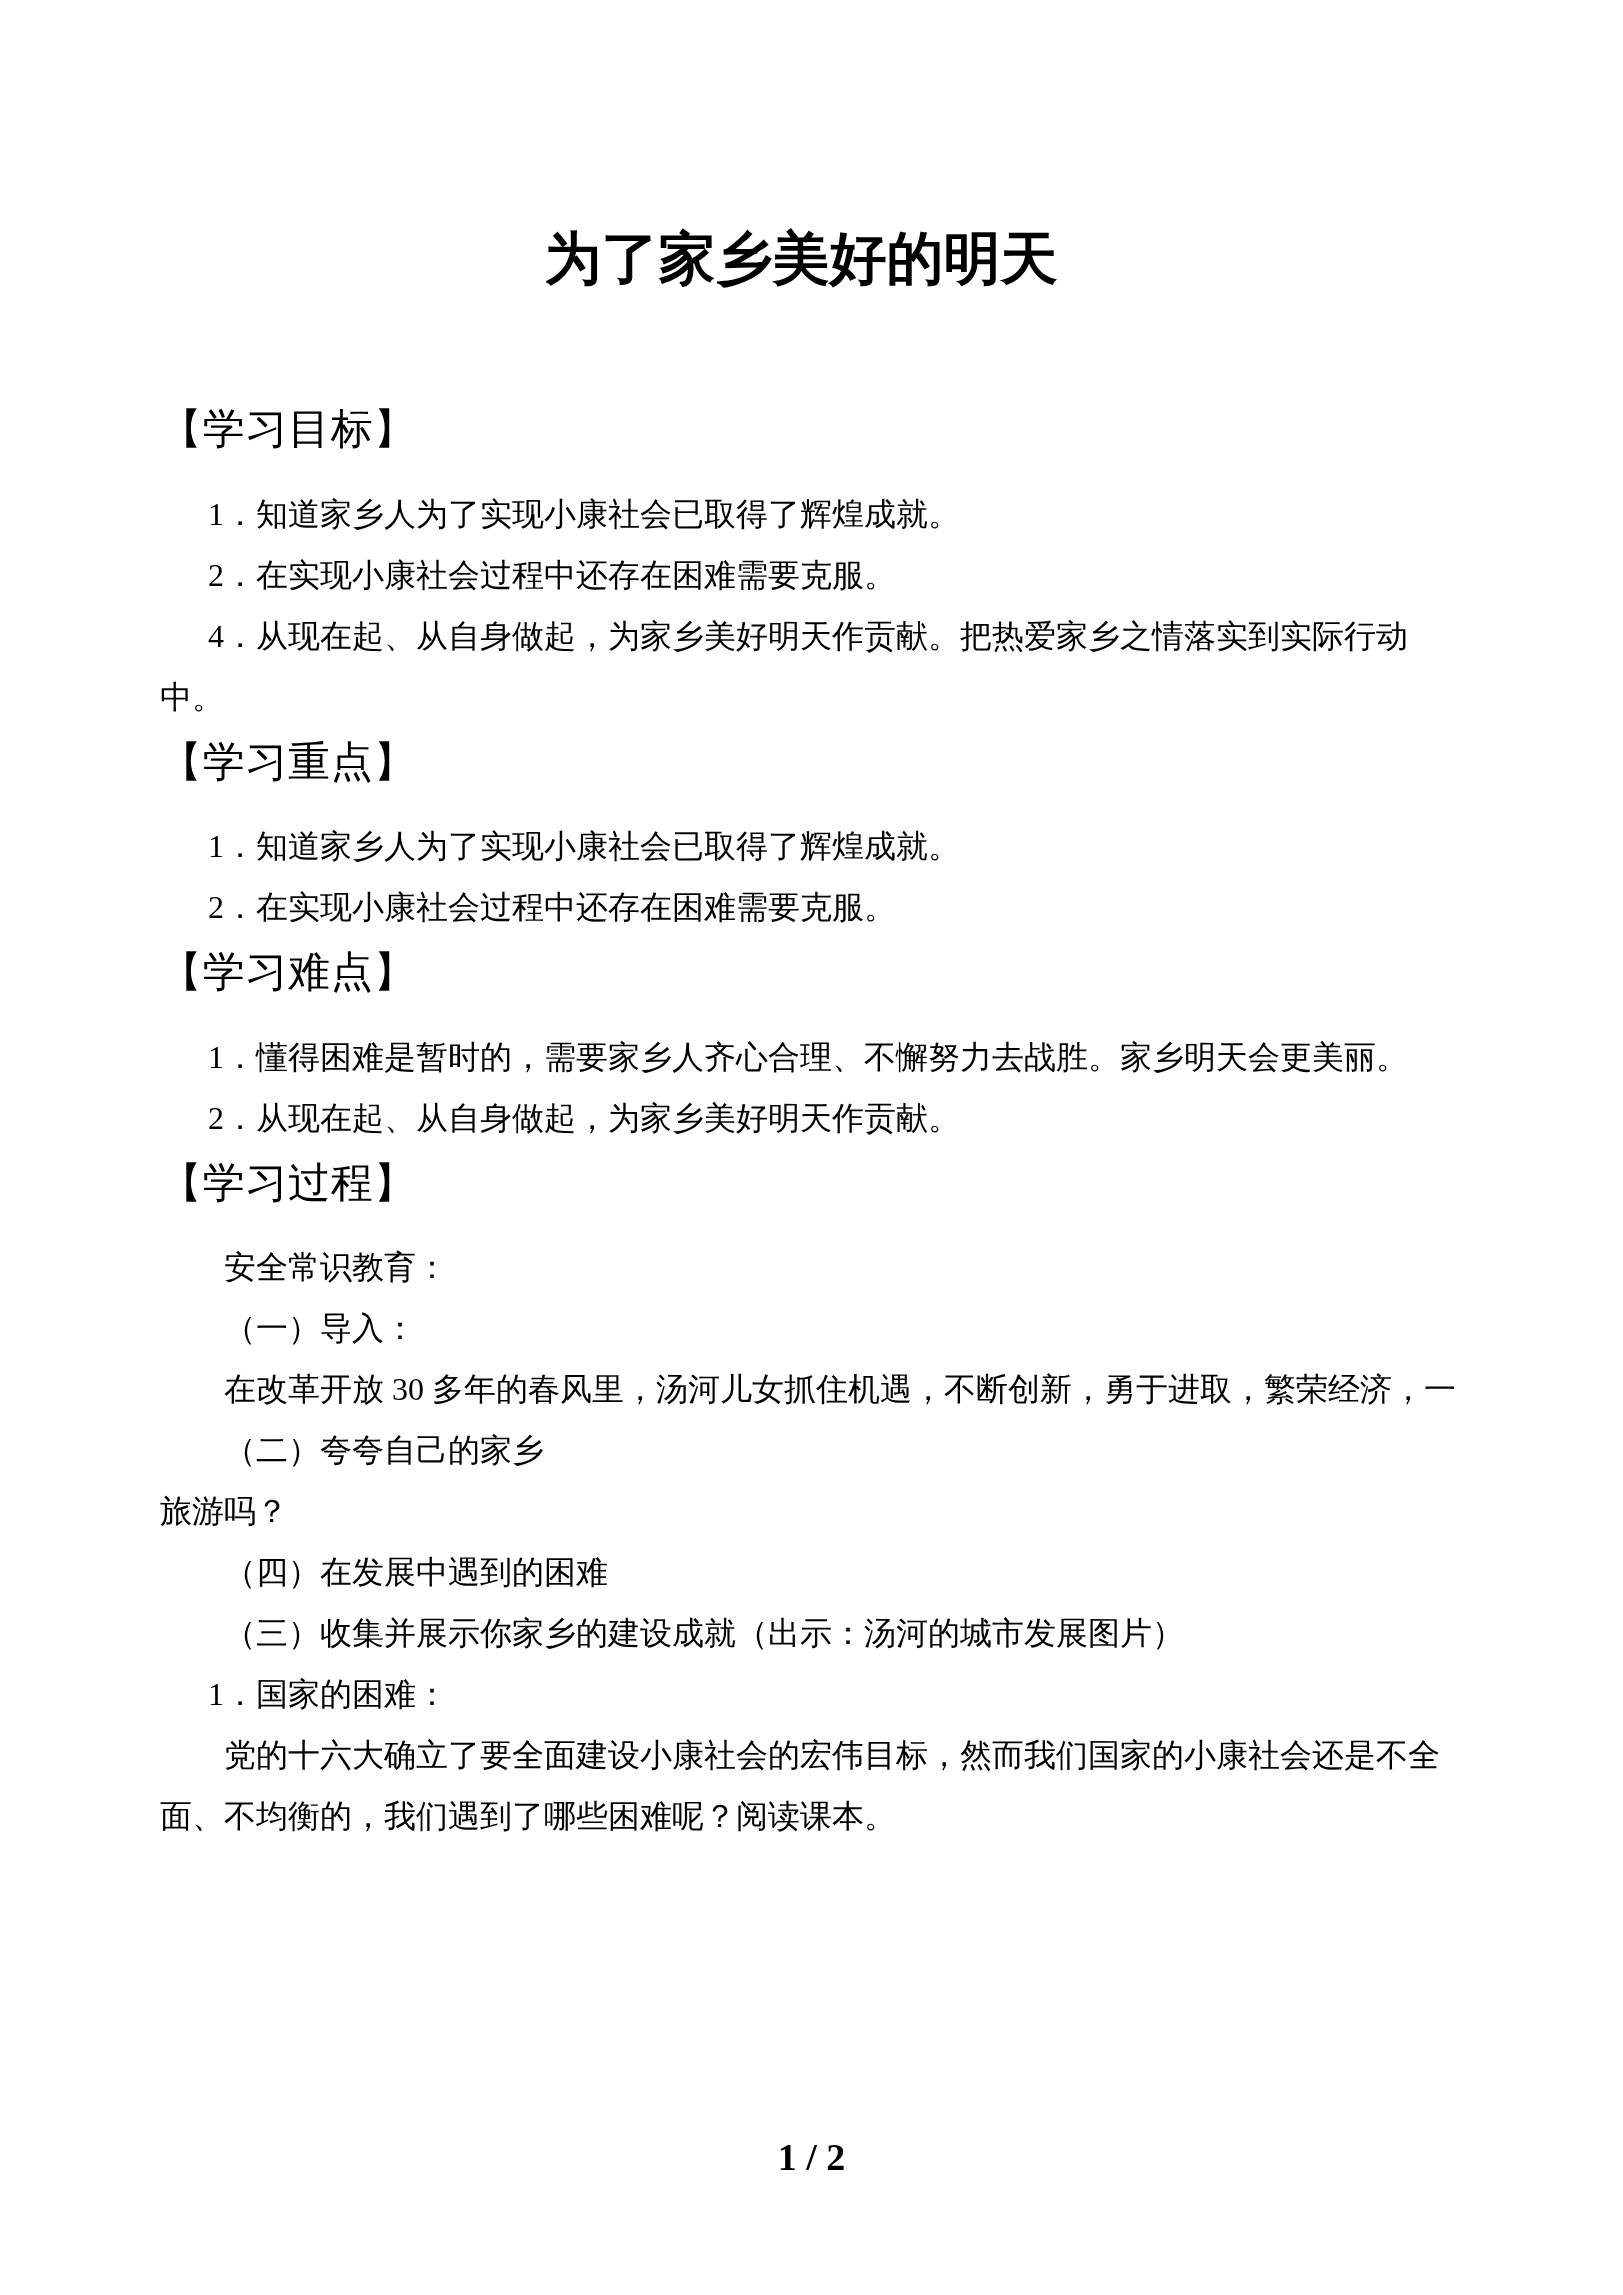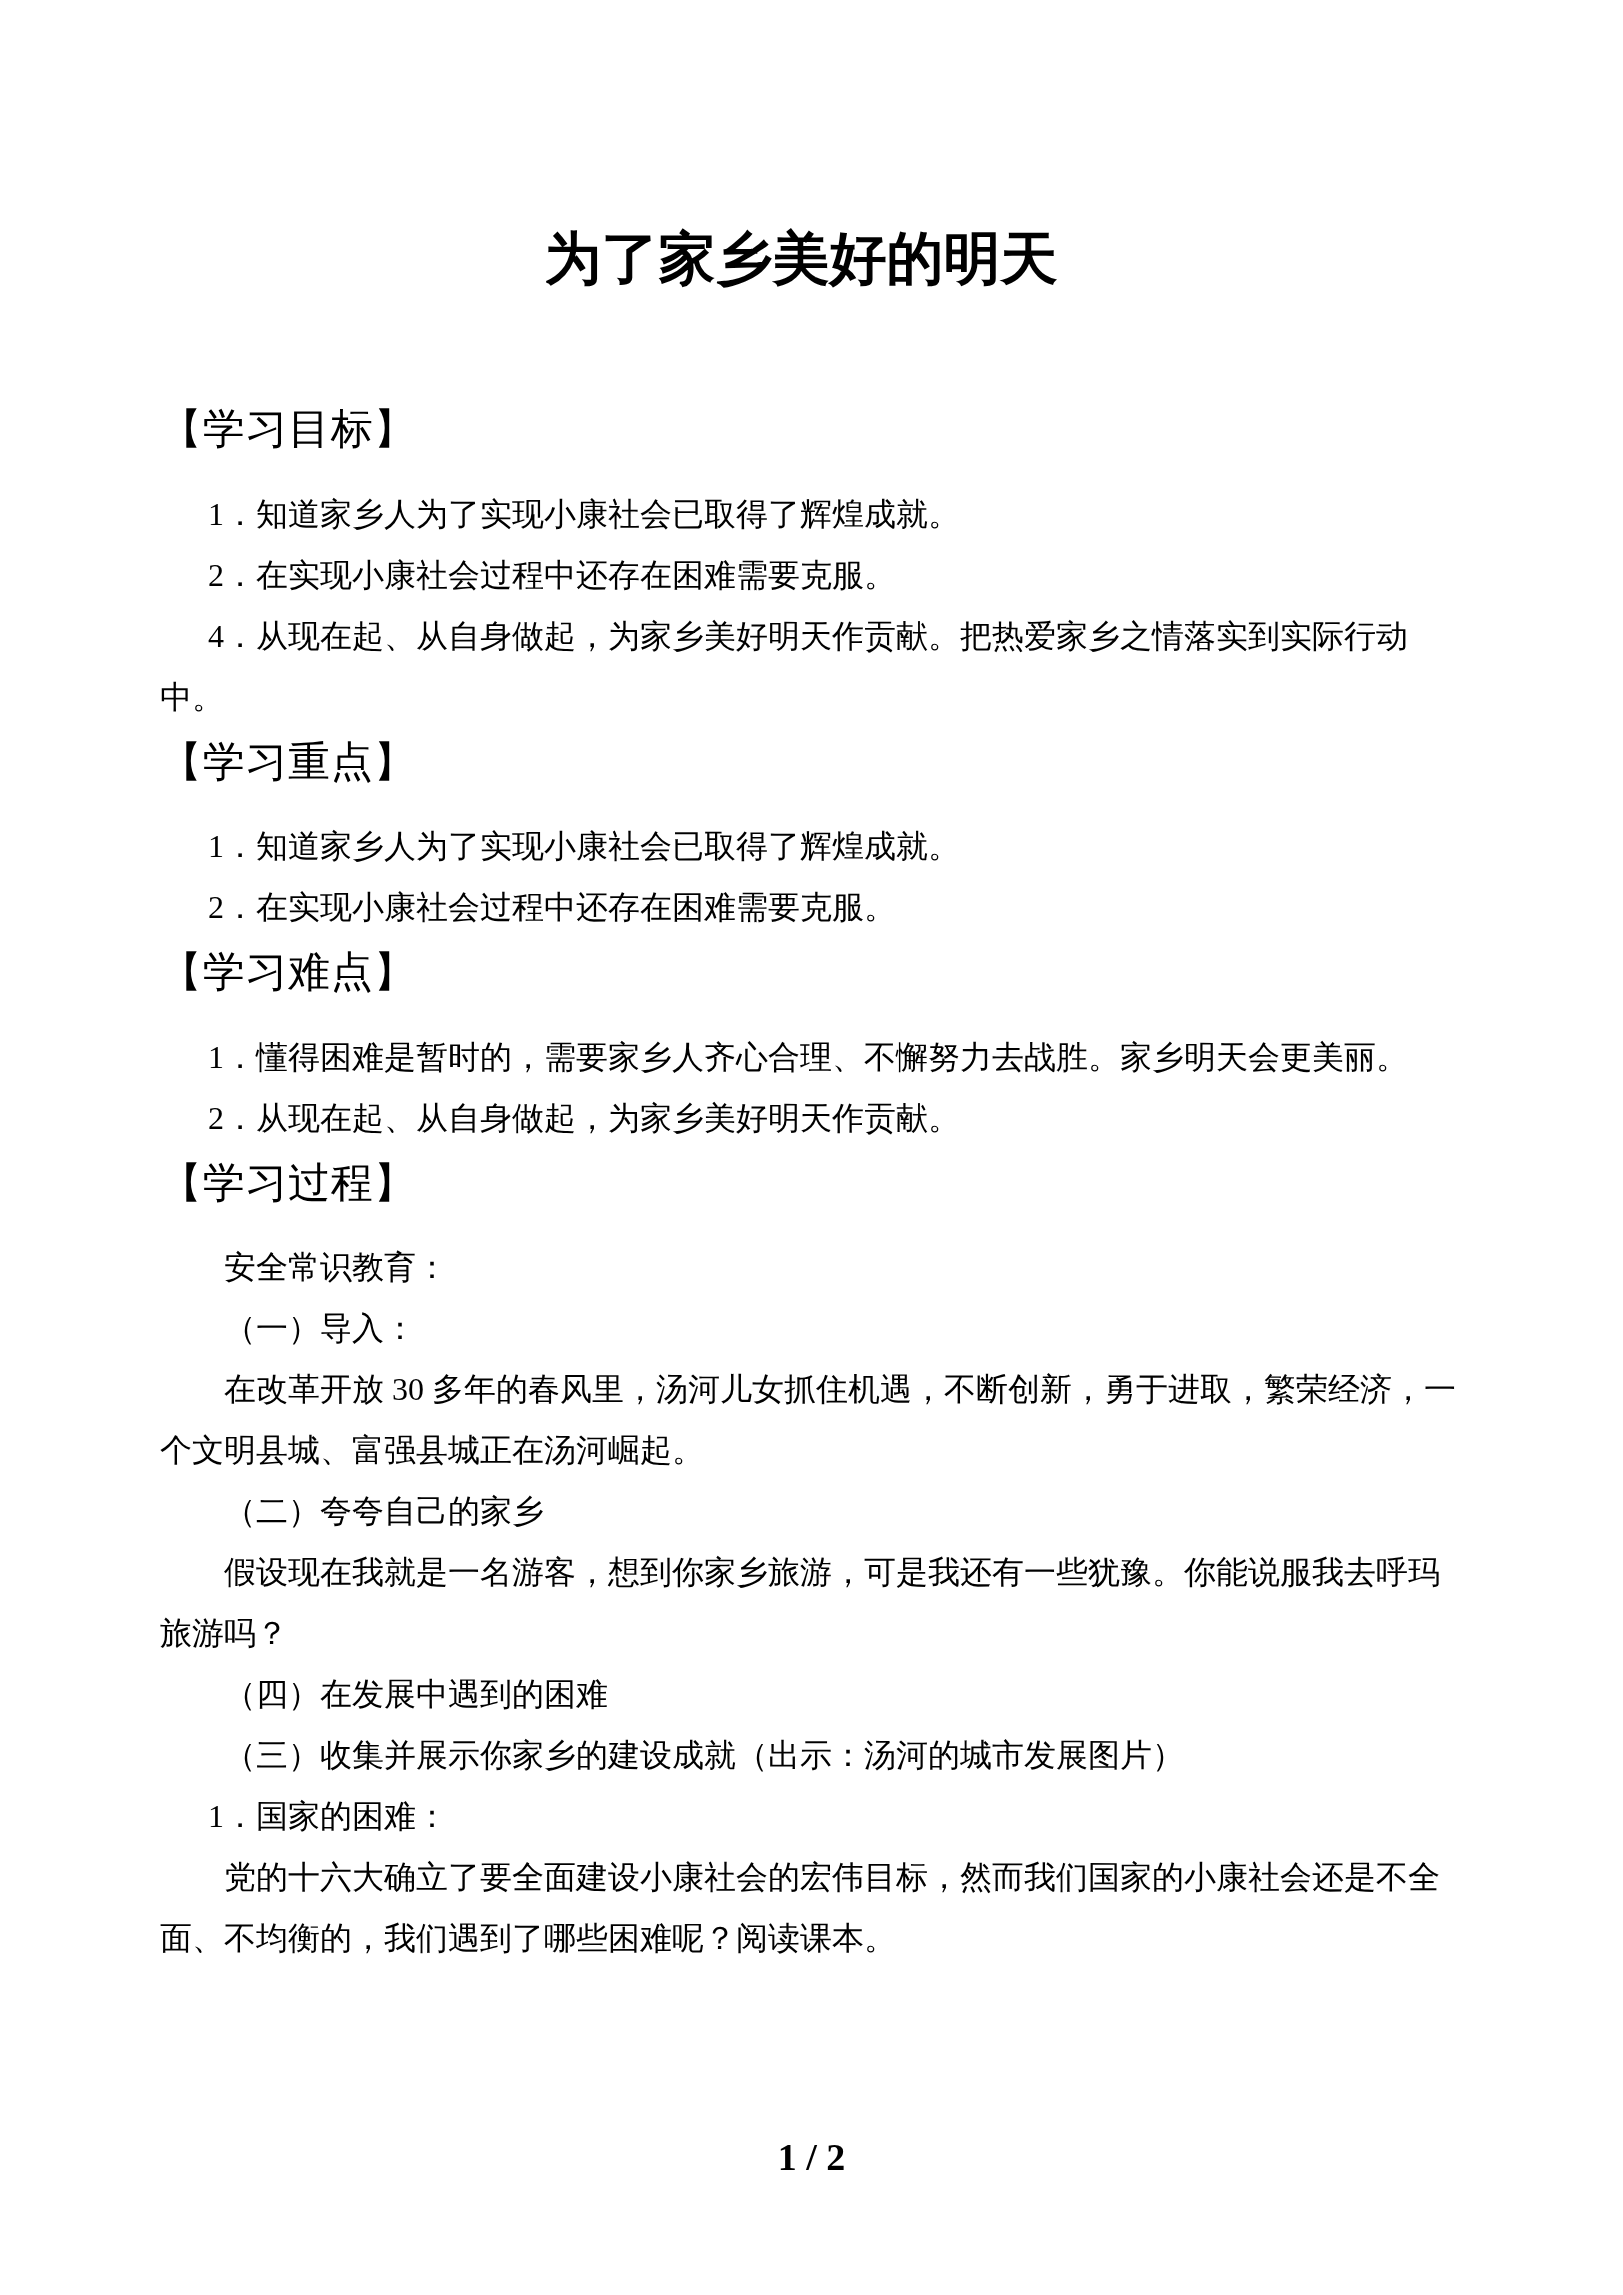--- a/index.html
+++ b/index.html
@@ -80,23 +80,21 @@
     <h2 class="sec-h">【学习难点】</h2>
     <p class="line num">1．懂得困难是暂时的，需要家乡人齐心合理、不懈努力去战胜。家乡明天会更美丽。</p>
     <p class="line num">2．从现在起、从自身做起，为家乡美好明天作贡献。</p>
   </section>
 
   <section>
     <h2 class="sec-h">【学习过程】</h2>
     <p class="line ind">安全常识教育：</p>
     <p class="line ind">（一）导入：</p>
     <p class="line ind">在改革开放 30 多年的春风里，汤河儿女抓住机遇，不断创新，勇于进取，繁荣经济，一</p>
-    <p class="line cont">个文明县城、富强县城正在汤河崛起。</p>
     <p class="line ind">（二）夸夸自己的家乡</p>
-    <p class="line ind">假设现在我就是一名游客，想到你家乡旅游，可是我还有一些犹豫。你能说服我去呼玛</p>
     <p class="line cont">旅游吗？</p>
     <p class="line ind">（四）在发展中遇到的困难</p>
     <p class="line ind">（三）收集并展示你家乡的建设成就（出示：汤河的城市发展图片）</p>
     <p class="line num">1．国家的困难：</p>
     <p class="line ind">党的十六大确立了要全面建设小康社会的宏伟目标，然而我们国家的小康社会还是不全</p>
     <p class="line cont">面、不均衡的，我们遇到了哪些困难呢？阅读课本。</p>
   </section>
 
 </div>
 

